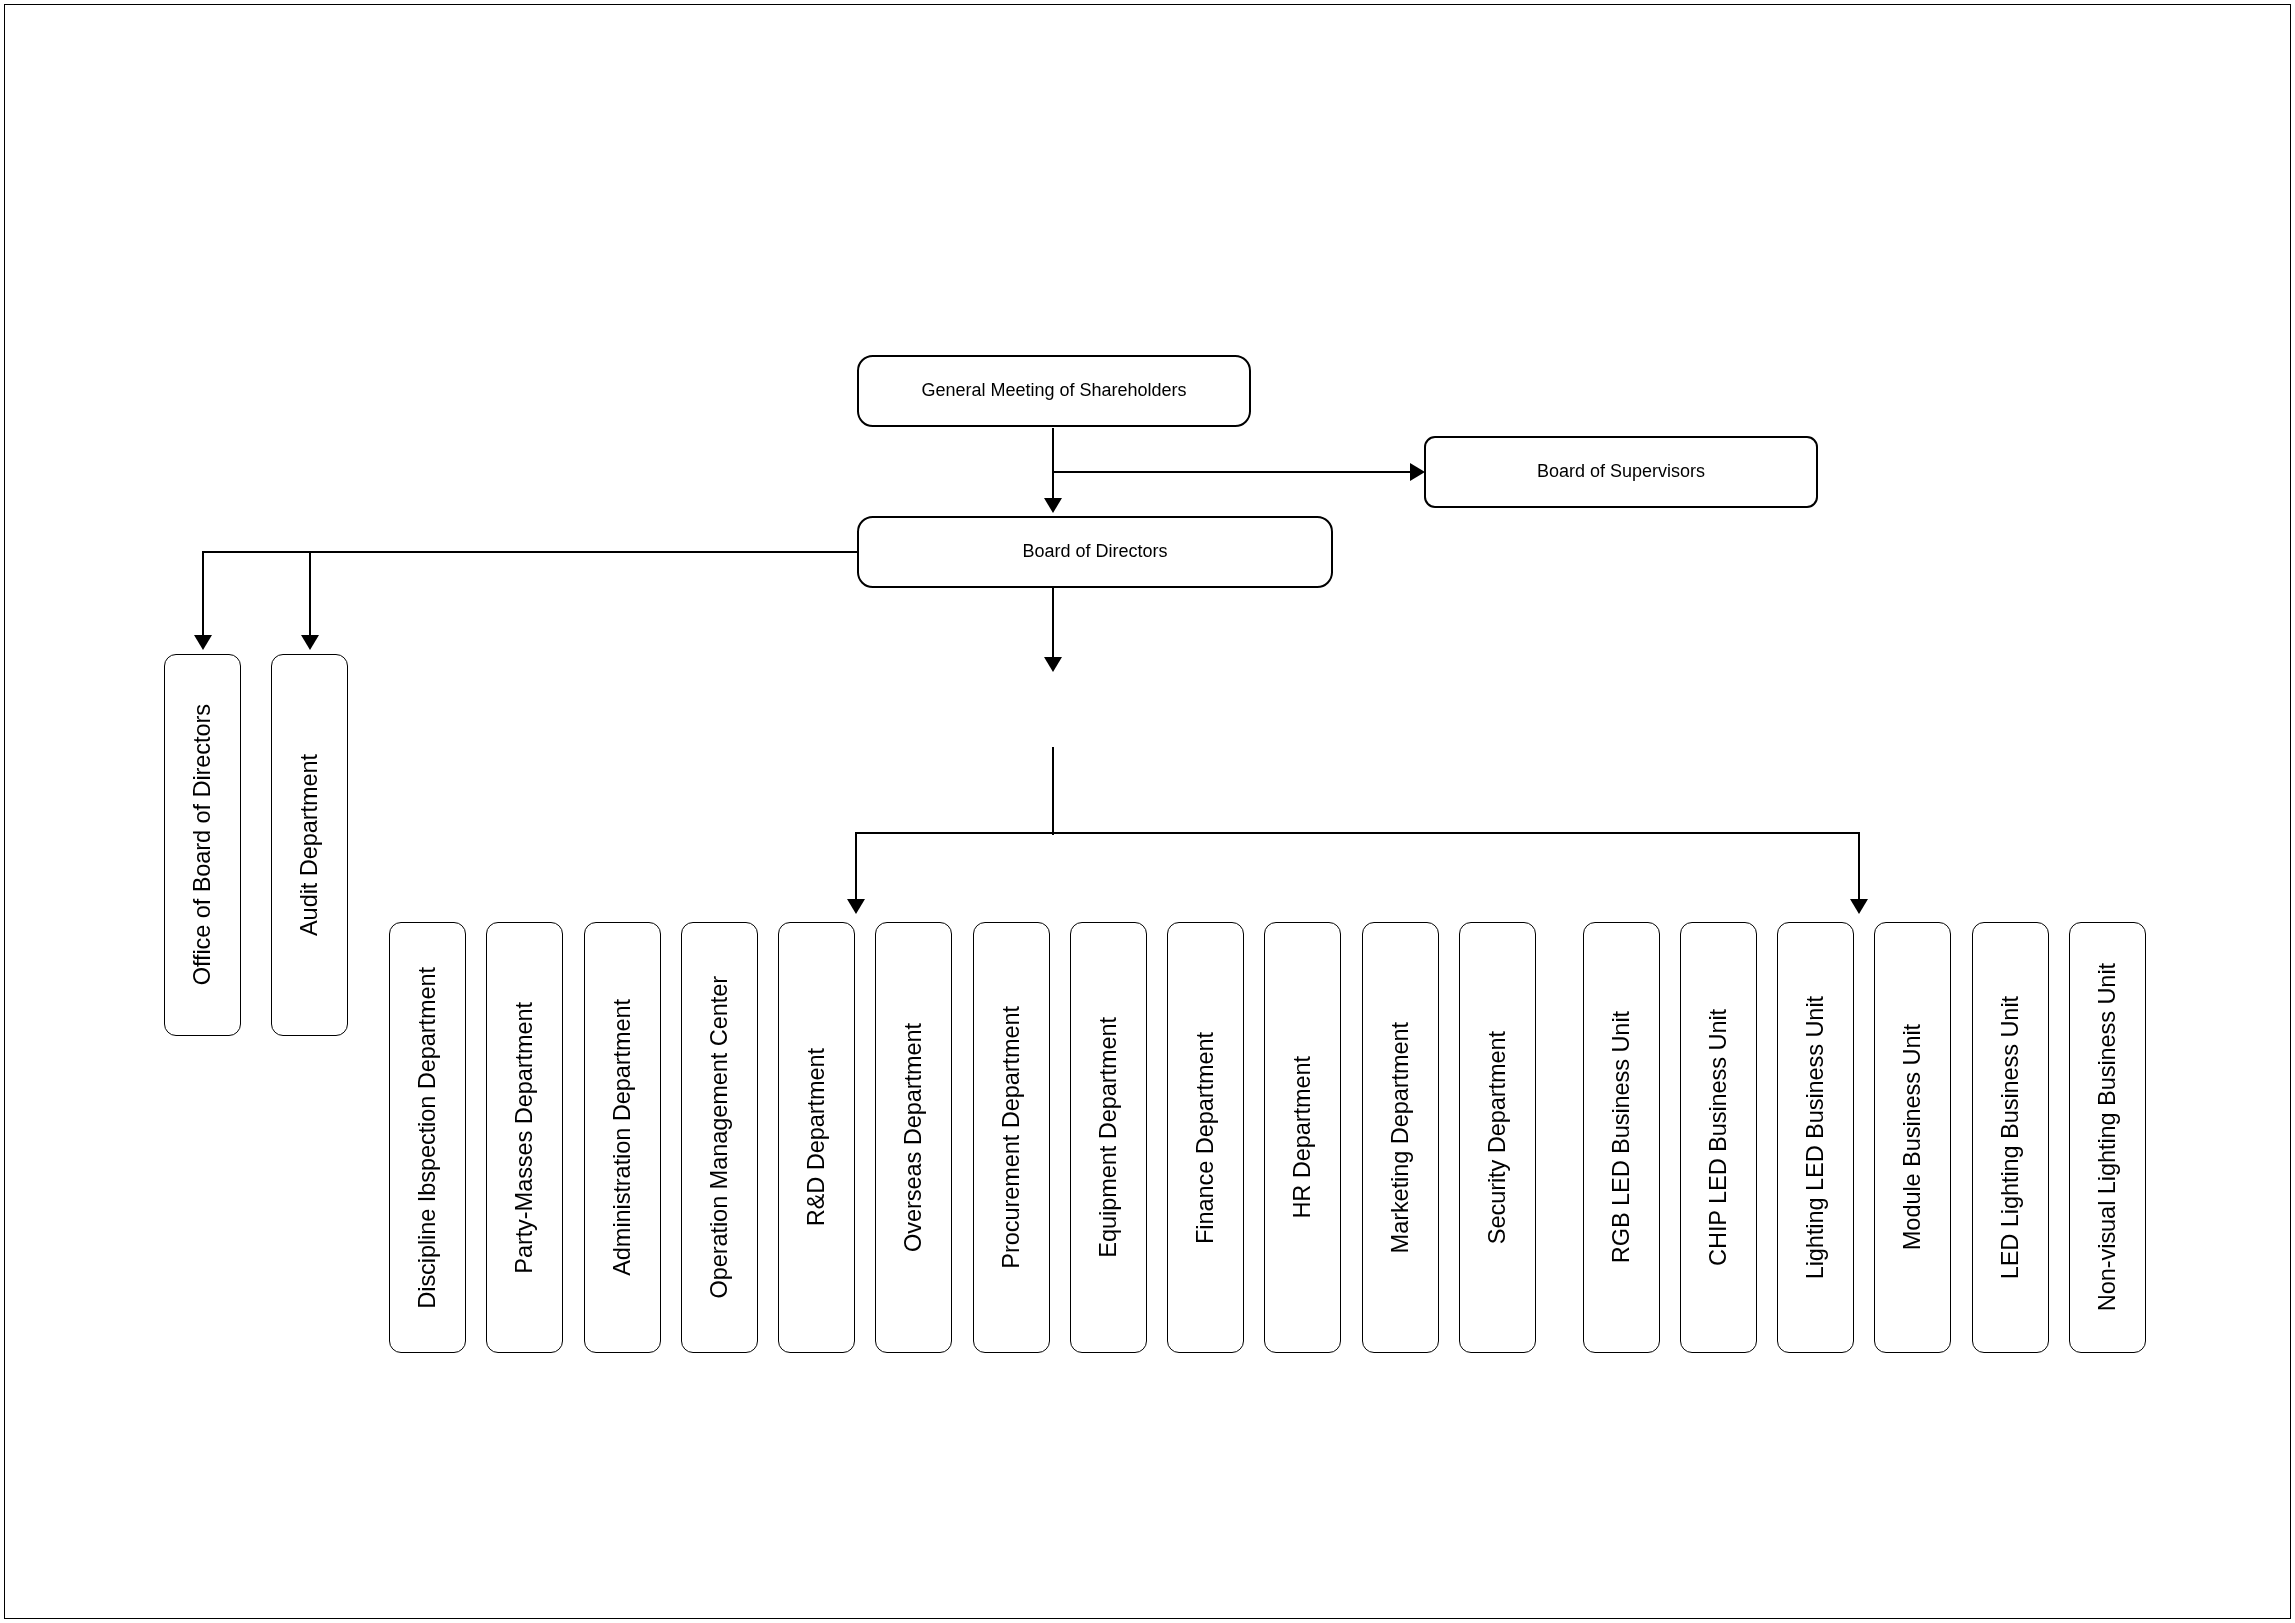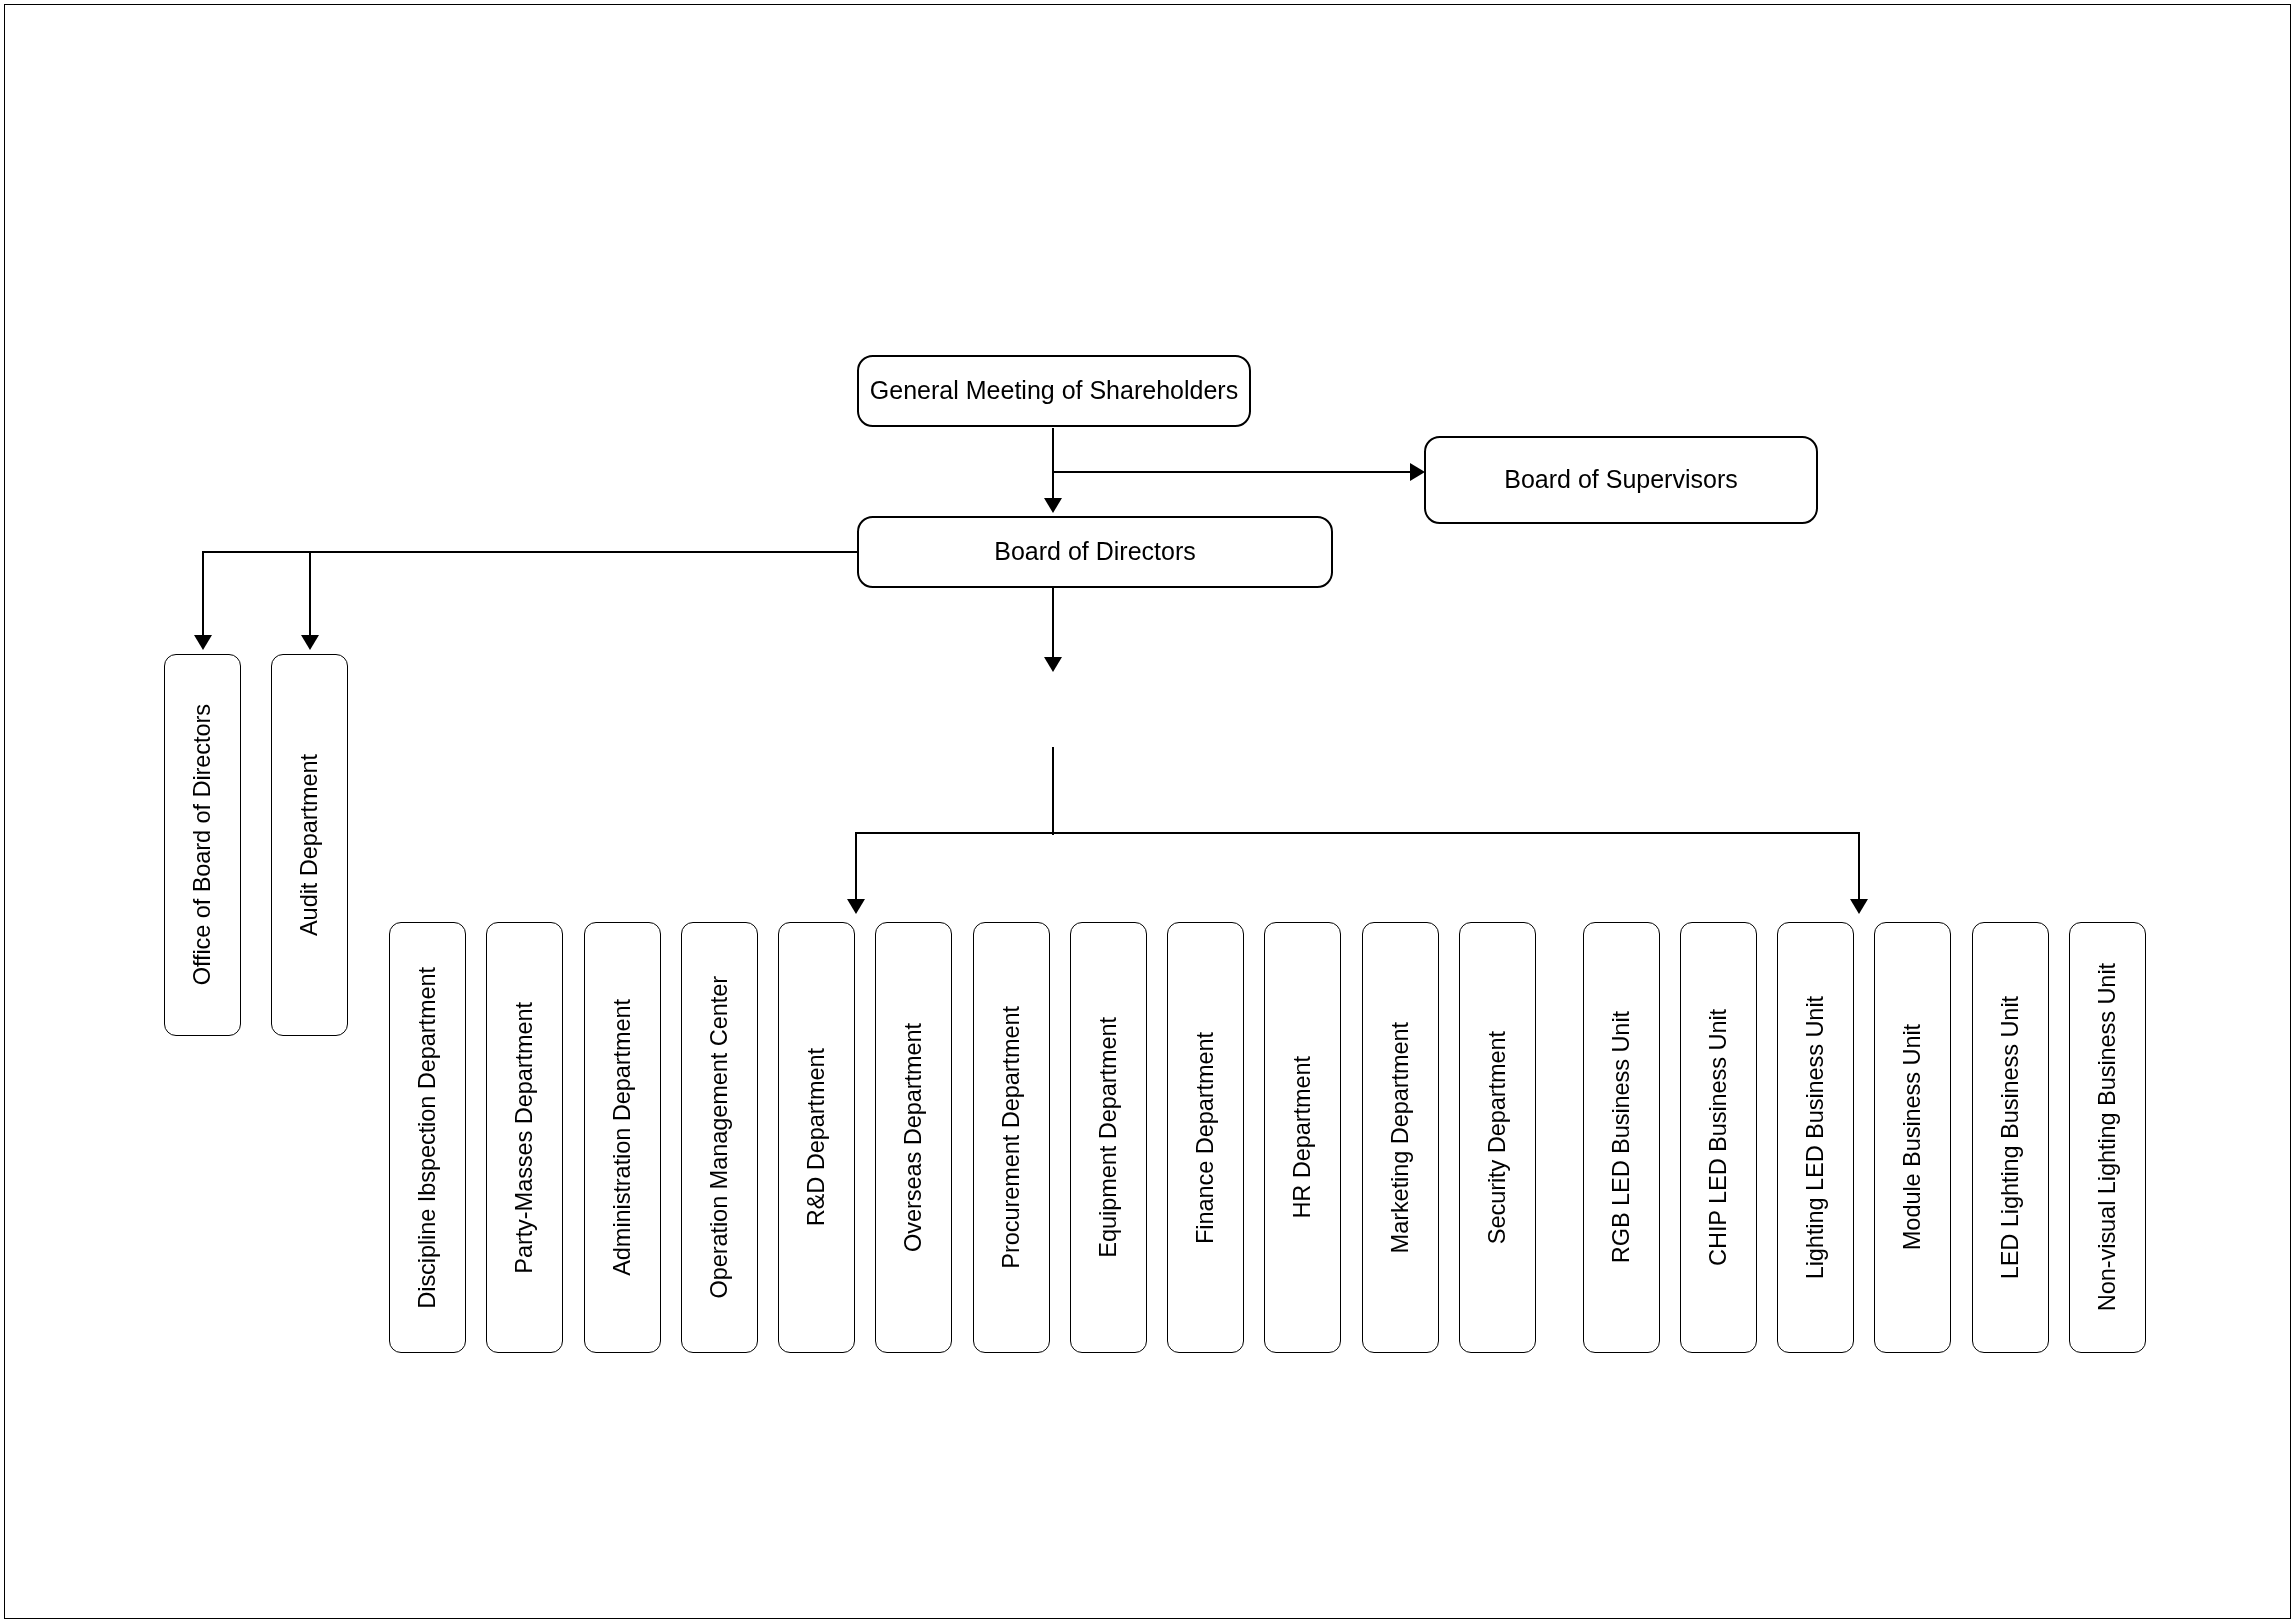--- a/index.html
+++ b/index.html
@@ -37,21 +37,21 @@
     border-radius: 15.7px;
     background: #ffffff;
     display: flex;
     align-items: center;
     justify-content: center;
     text-align: center;
     color: #000000;
     z-index: 5;
   }
   .node.horiz {
-    font-size: 25px;
+    font-size: 18px;
     line-height: 1.18;
     padding: 3.6px 8.5px;
   }
   .node.vert {
     border-width: 1.8px;
     border-radius: 12px;
     padding: 0;
   }
   .node.vert .vlabel {
     writing-mode: vertical-rl;
@@ -100,21 +100,21 @@
 <body>
 
 <div id="canvas">
 
   <div id="page-border"></div>
 
   <div class="node horiz" style="left:857px; top:355px; width:394px; height:72px;">
     <span>General Meeting of Shareholders</span>
   </div>
 
-  <div class="node horiz" style="left:1424px; top:436px; width:394px; height:88px;">
+  <div class="node horiz" style="left:1424px; top:436px; width:394px; height:72px;border-radius:11px;">
     <span>Board of Supervisors</span>
   </div>
 
   <div class="node horiz" style="left:857px; top:516px; width:476px; height:72px;">
     <span>Board of Directors</span>
   </div>
 
 
   <div class="vline" style="left:1052px; top:428px; height:71px;"></div>
 

